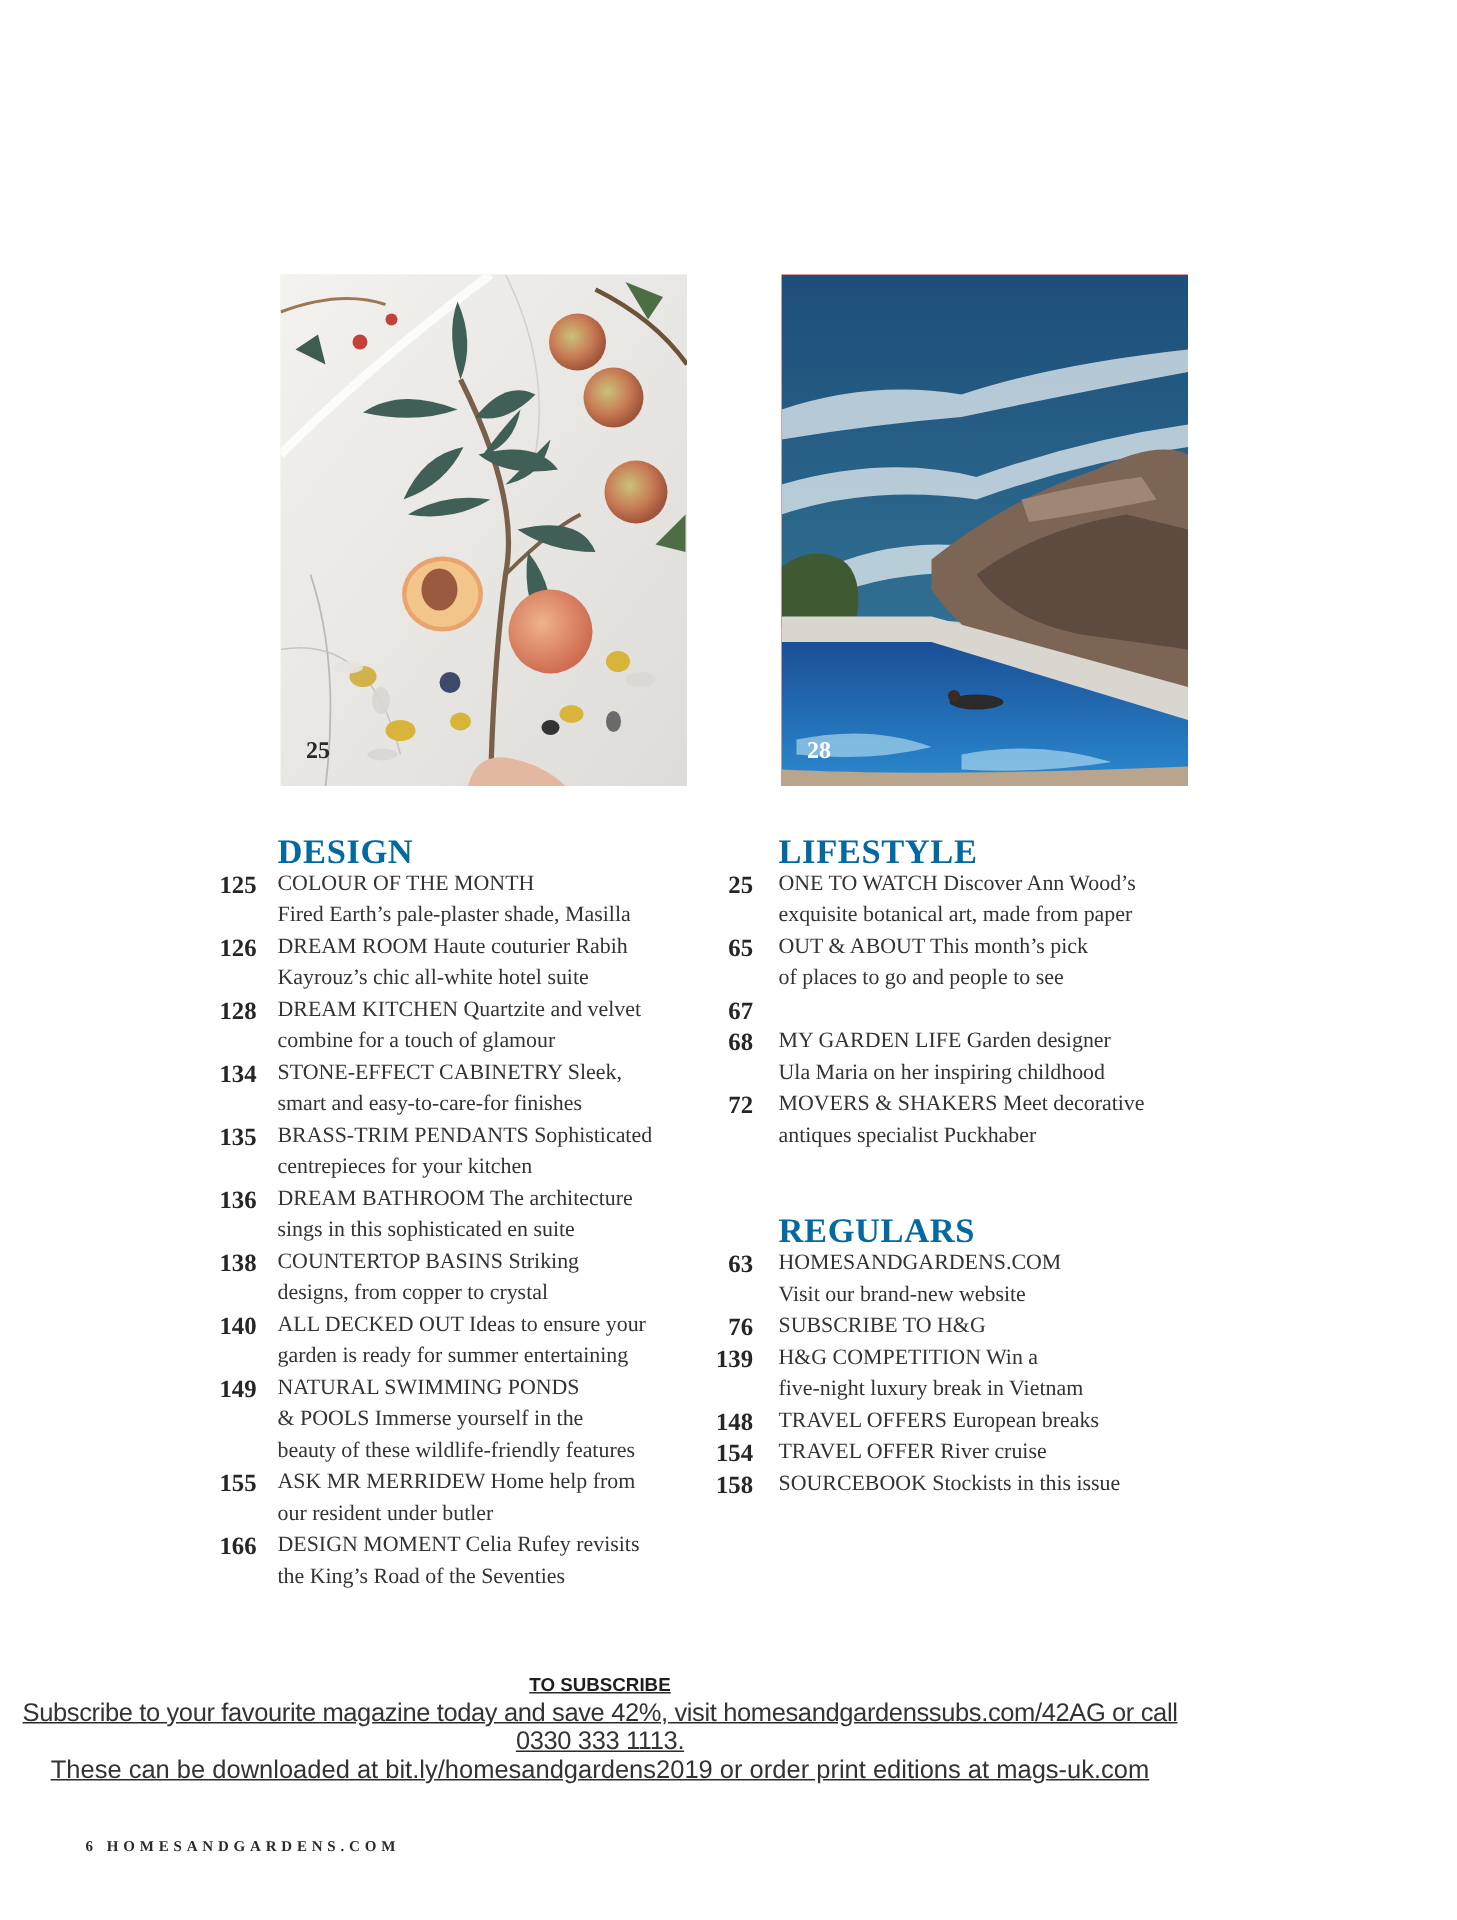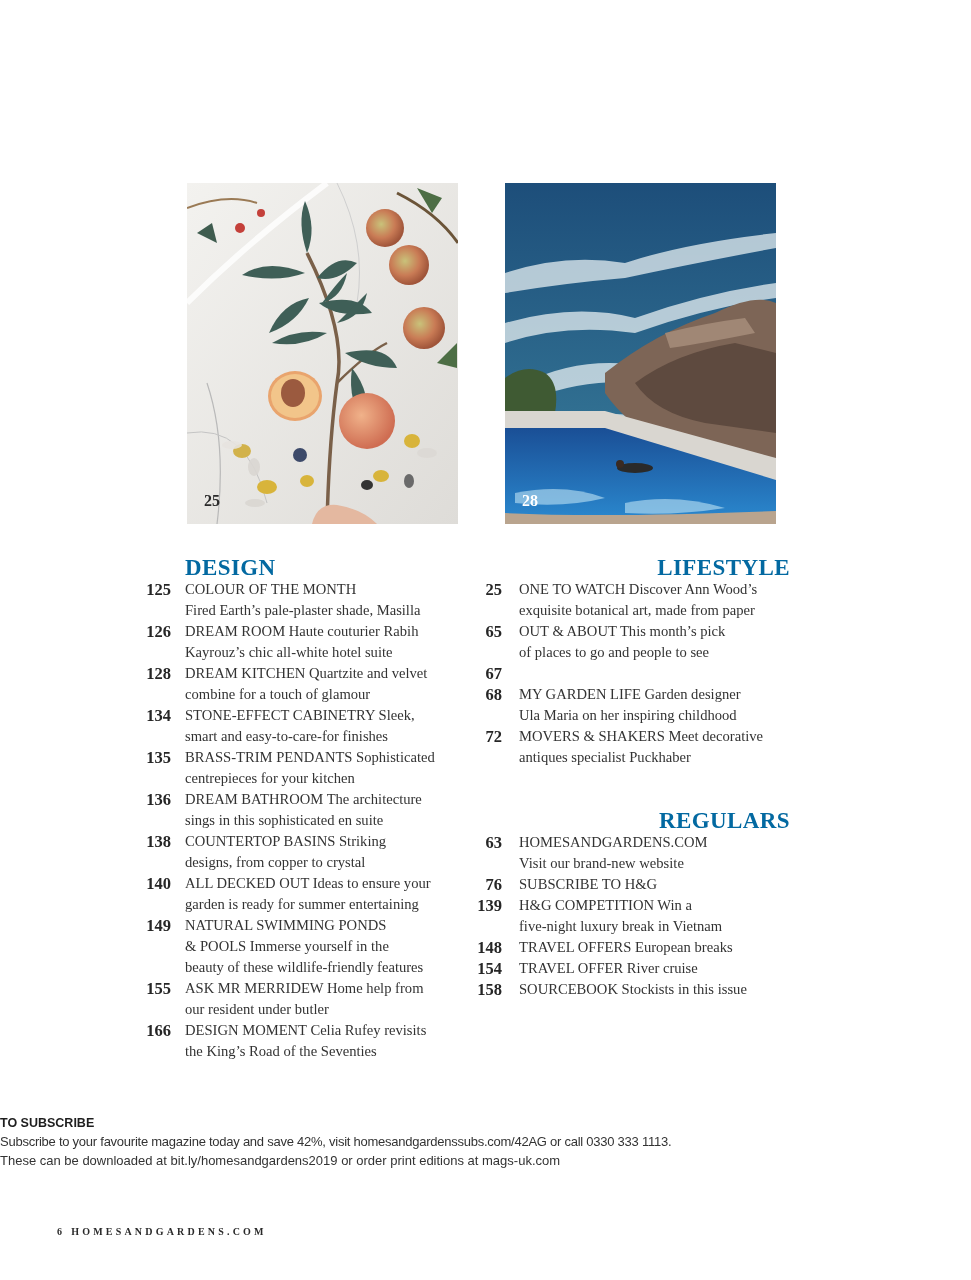--- a/index.html
+++ b/index.html
@@ -1,44 +1,44 @@
 <!DOCTYPE html>
 <html><head>
   <meta charset="utf-8">
   <style>
     html, body { margin: 0; padding: 0; background: #ffffff; }
     body { width: 971px; height: 1280px; position: relative; overflow: hidden; color: #2b2b2b; }
 
     
     .photo { position: absolute; top: 183px; width: 271px; height: 341px; overflow: hidden; }
     .photo-left { left: 187px; background: #ecebe8; }
-    .photo-right { left: 505px; background: #ef4444; }
+    .photo-right { left: 521px; background: #ef4444; }
     .photo svg { position: absolute; left: 0; top: 0; width: 100%; height: 100%; }
     .photo-num { position: absolute; left: 17px; bottom: 14px; font-family: "Liberation Serif", serif; font-weight: bold; font-size: 16px; }
     .photo-left .photo-num { color: #2a2a2a; }
     .photo-right .photo-num { color: #ffffff; }
 
     
     .col { position: absolute; top: 557px; }
     .col-left { left: 136px; width: 330px; }
     .col-right { left: 470px; width: 320px; }
     .section-head { font-family: "Liberation Serif", serif; font-weight: bold; font-size: 23px; letter-spacing: 0.4px; color: #0369a1; margin-left: 49px; height: 21px; line-height: 21px; margin-bottom: 1px; }
-    .col-right .section-head { margin-left: 49px; text-align: right; }
+    .col-right .section-head { margin-left: 49px; }
     .entry { display: flex; align-items: flex-start; }
     .entry-num { width: 35px; text-align: right; font-family: "Liberation Serif", serif; font-weight: bold; font-size: 16.5px; line-height: 21px; color: #262626; flex: none; }
     .entry-text { margin-left: 14px; font-family: "Liberation Serif", serif; font-size: 14.6px; line-height: 21px; color: #333; }
     .entry-text .line { display: block; white-space: nowrap; }
     .col-right .entry-num { width: 32px; }
     .col-right .entry-text { margin-left: 17px; }
     .gap { height: 42px; }
 
     
-    .info { position: absolute; left: 0; width: 800px; top: 1114px; }
+    .info { position: absolute; left: 0; width: 800px; text-align: center; top: 1114px; text-decoration: underline; }
     .info .title { font-family: "Liberation Sans", sans-serif; font-weight: bold; font-size: 12.5px; color: #1e1e1e; line-height: 18px; }
-    .info .body { font-family: "Liberation Sans", sans-serif; font-size: 13px; color: #333; line-height: 19px; letter-spacing: -0.25px; }
+    .info .body { font-family: "Liberation Sans", sans-serif; font-size: 17px; color: #333; line-height: 19px; letter-spacing: -0.25px; }
     .info .body.wide { letter-spacing: 0px; }
 
     .folio { position: absolute; left: 57px; top: 1226px; font-family: "Liberation Serif", serif; font-weight: bold; font-size: 10px; letter-spacing: 3.2px; color: #2a2a2a; }
     .folio span { margin-right: 6px; }
   </style>
 </head>
 <body>
 
 <div class="photo photo-left">
   <svg viewBox="0 0 271 341">

